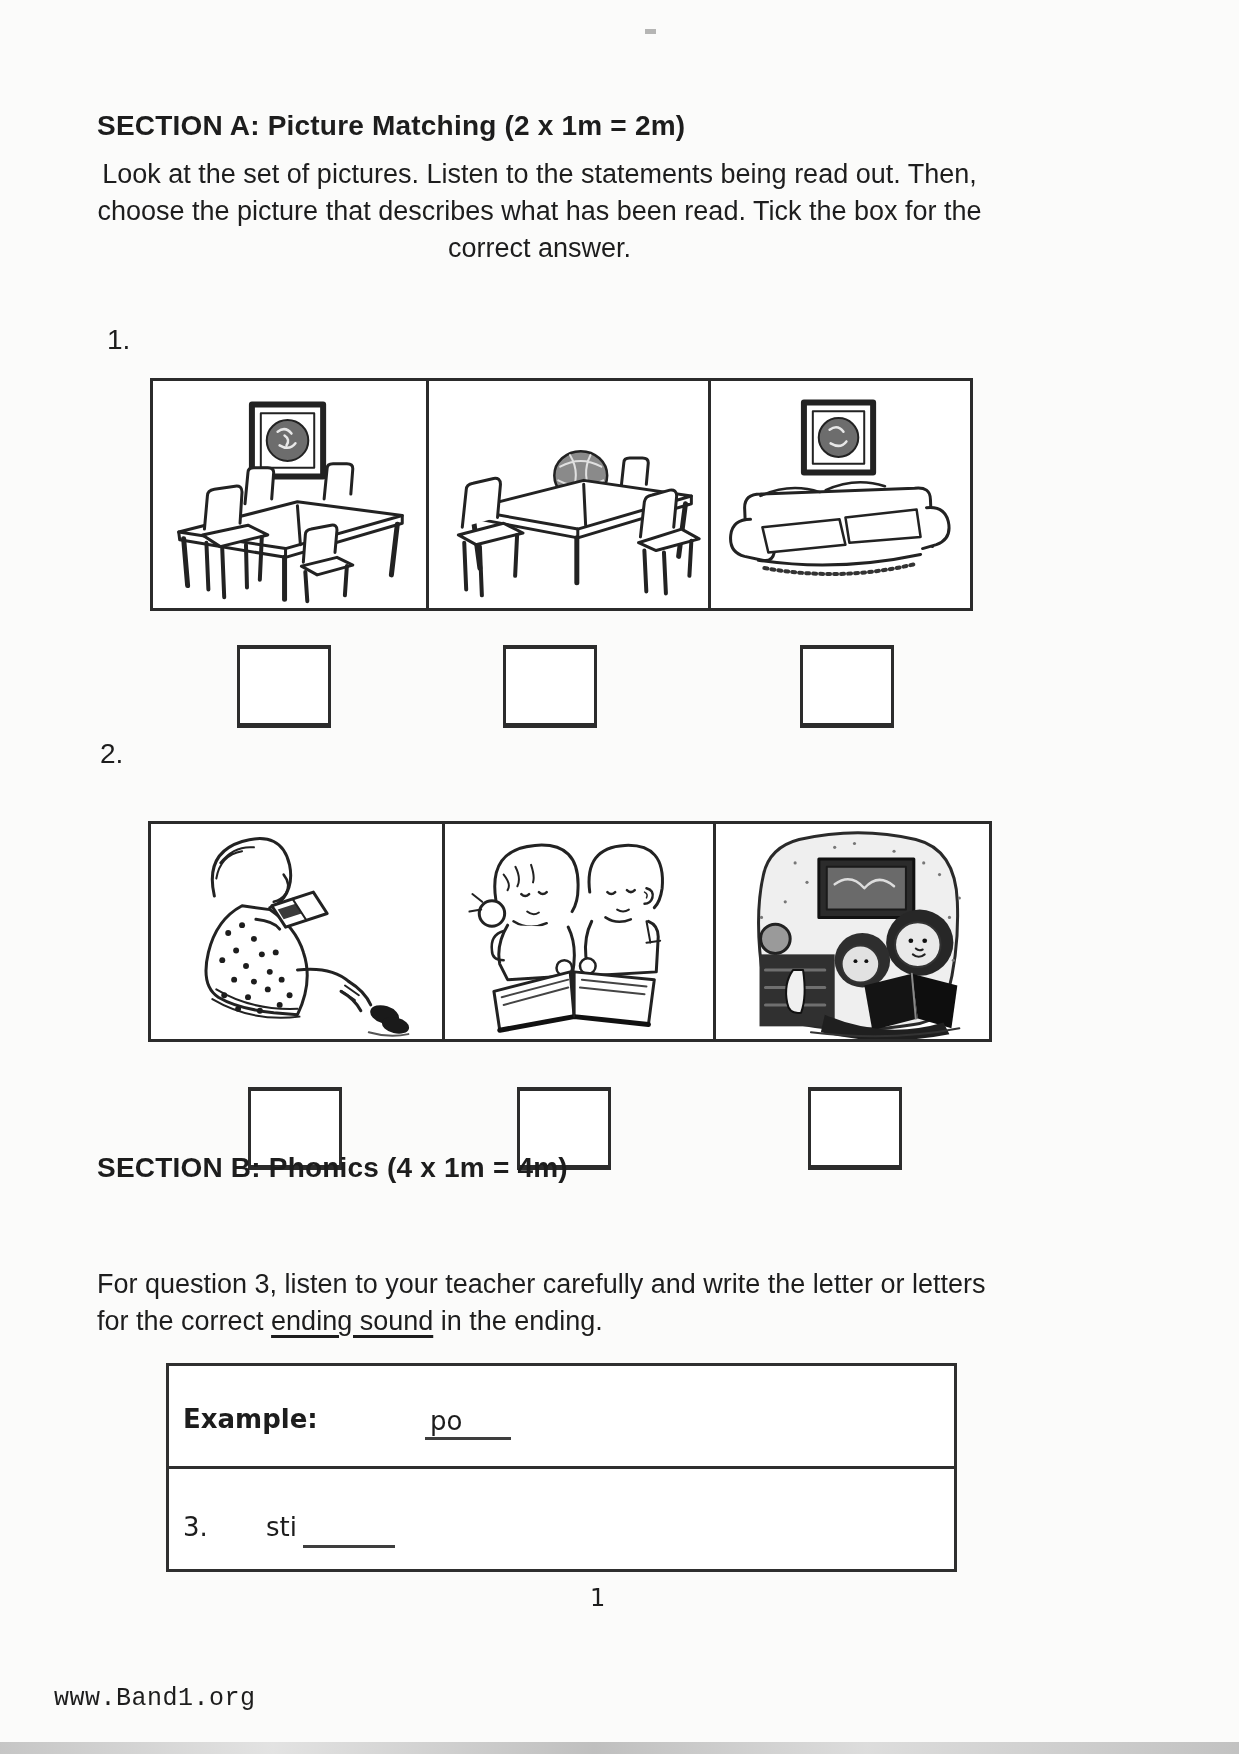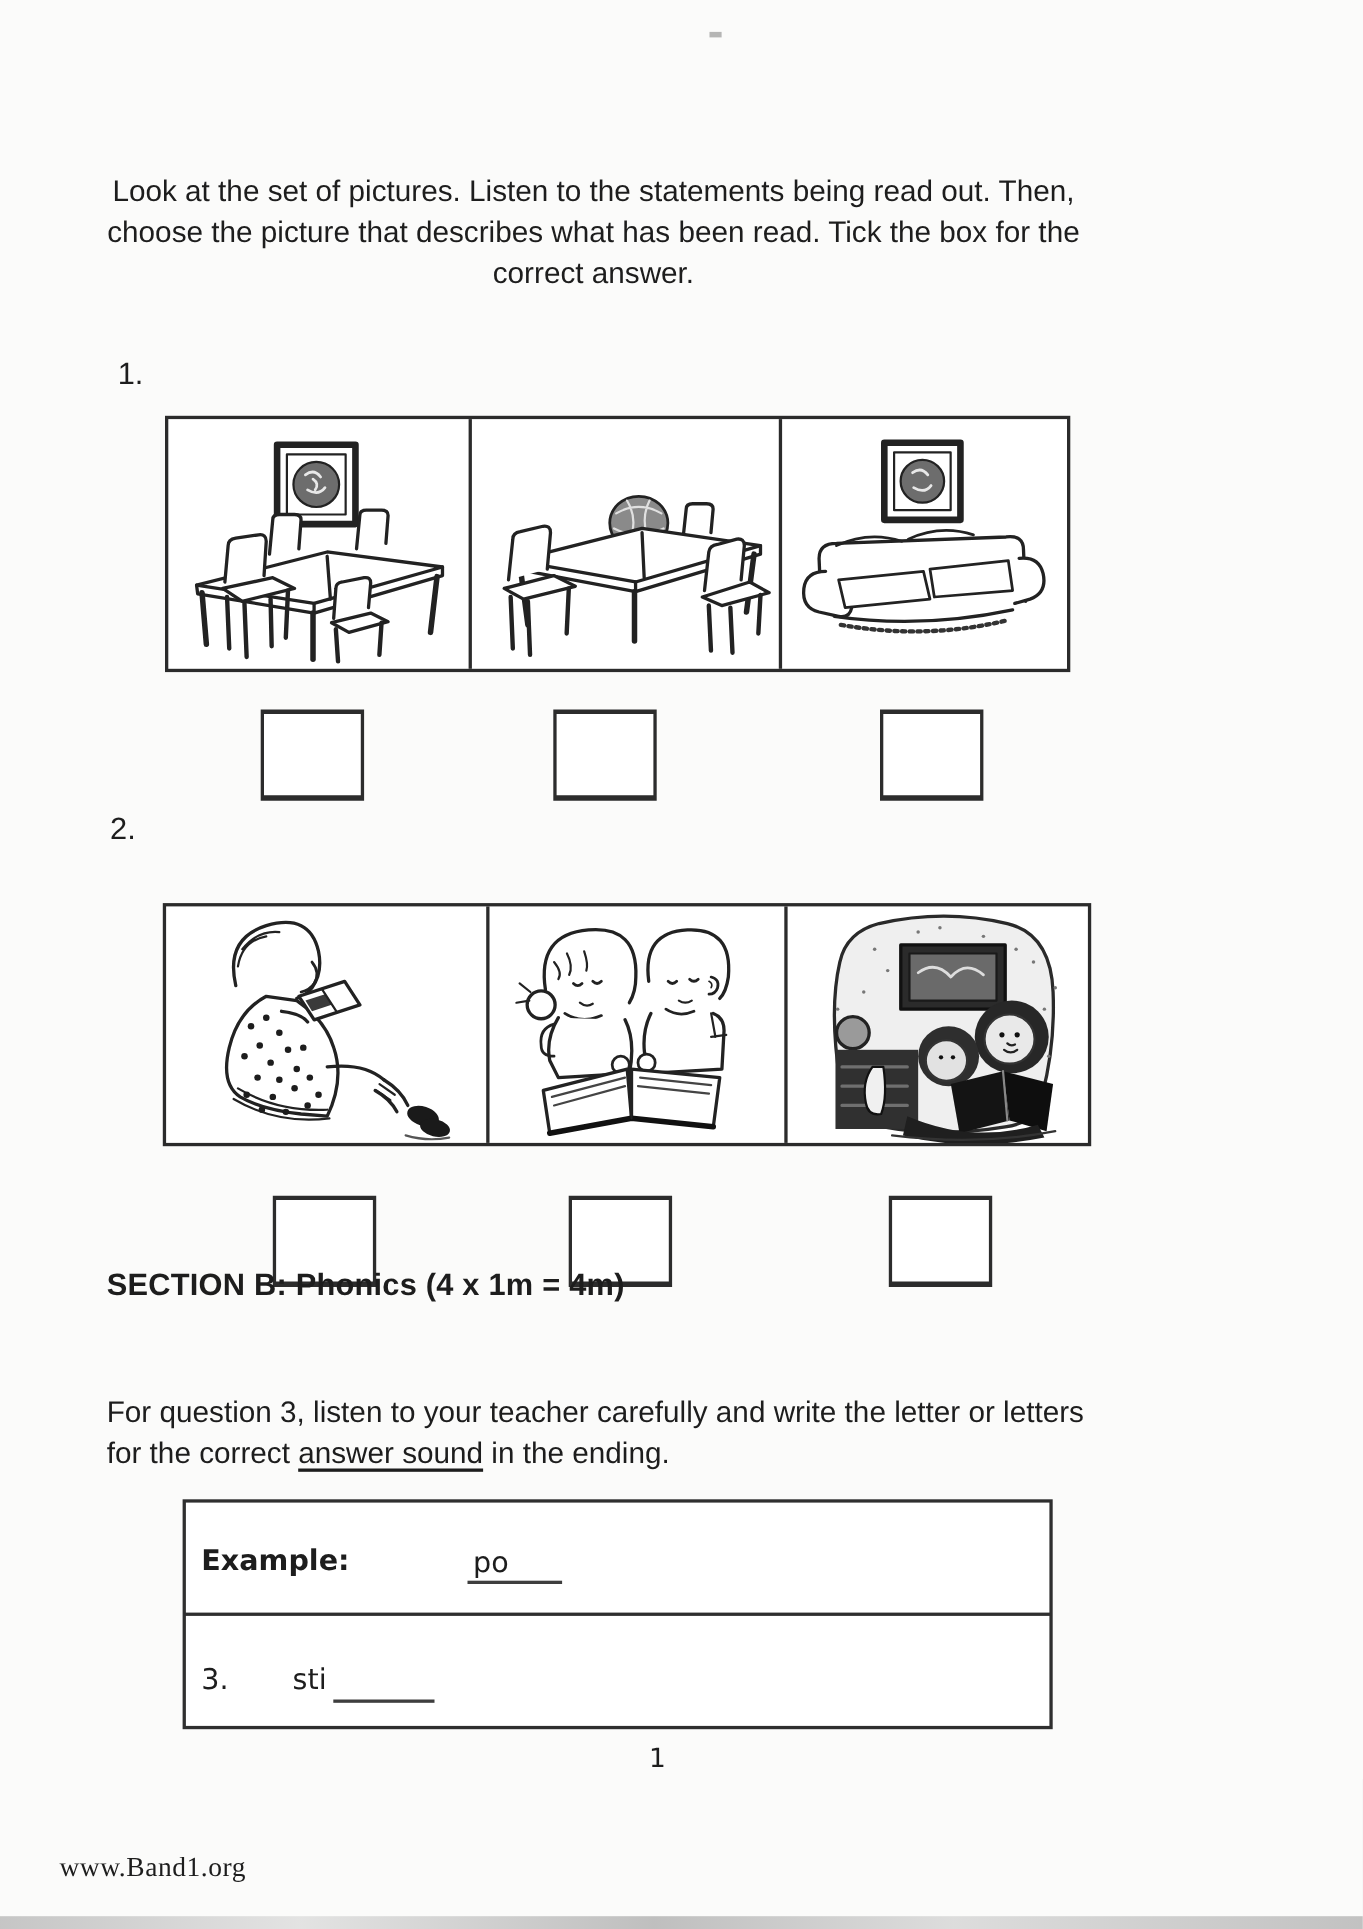--- a/index.html
+++ b/index.html
@@ -22,35 +22,36 @@
   .u{text-decoration:underline;text-decoration-thickness:3px;text-underline-offset:5px;}
   .examplebox{
     position:absolute;left:166px;top:1363px;width:791px;height:209px;
     border:3px solid #2f2f2f;background:#fff;box-sizing:border-box;
     font-family:"DejaVu Sans", sans-serif;font-size:26px;
   }
   .examplebox .divider{position:absolute;left:-1px;top:100px;width:calc(100% + 2px);height:3px;background:#2f2f2f;}
   .examplebox .txt{position:absolute;white-space:nowrap;}
   .blankline{position:absolute;height:3px;background:#3e3e3e;}
   .pagenum{position:absolute;left:590px;top:1584px;font-family:"DejaVu Sans", sans-serif;font-size:24px;}
-  .footer{position:absolute;left:54px;top:1684px;font-family:Liberation Serif, serif;font-size:25px;letter-spacing:.5px;}
+  .footer{position:absolute;left:54px;top:1684px;font-family:Liberation Mono, monospace;font-size:25px;letter-spacing:.5px;}
   .top-dash{position:absolute;left:645px;top:29px;width:11px;height:5px;background:#8f8f8f;opacity:.65;}
   .bottom-bar{
     position:absolute;left:0;top:1742px;width:100%;height:12px;opacity:.55;
     background:linear-gradient(90deg,#9a9a9a,#cfcfcf 22%,#8e8e8e 48%,#c4c4c4 70%,#939393);
   }
   svg *{vector-effect:non-scaling-stroke;}
 </style>
 </head>
 <body>
 
 <div class="page">
 
   <div class="top-dash"></div>
 
+  <div class="heading" style="left:97px;top:110px;">SECTION A: Picture Matching (2 x 1m = 2m)</div>
 
   <div class="para" style="left:97px;top:156px;width:885px;text-align:center;">Look at the set of pictures. Listen to the statements being read out. Then, choose the picture that describes what has been read. Tick the box for the correct answer.</div>
 
   <div class="qnum" style="left:107px;top:324px;">1.</div>
 
   <div class="grid" style="left:150px;top:378px;width:823px;height:233px;">
 
     <div class="cell" style="flex:0 0 273px;" title="dining table with chairs and a framed picture on the wall">
       <svg viewBox="0 0 276 233" preserveAspectRatio="none" stroke-linecap="round" stroke-linejoin="round">
         <g>
@@ -250,21 +251,21 @@
       </svg>
     </div>
   </div>
 
   <div class="checkbox" style="left:248px;top:1087px;"></div>
   <div class="checkbox" style="left:517px;top:1087px;"></div>
   <div class="checkbox" style="left:808px;top:1087px;"></div>
 
   <div class="heading" style="left:97px;top:1152px;">SECTION B: Phonics (4 x 1m = 4m)</div>
 
-  <div class="para" style="left:97px;top:1266px;width:908px;"><span>For question 3, listen to your teacher carefully and write the letter or letters for the correct </span><span class="u">answer sound</span><span> in the ending.</span></div>
+  <div class="para" style="left:97px;top:1266px;width:908px;"><span>For question 3, listen to your teacher carefully and write the letter or letters for the correct </span><span class="u">ending sound</span><span> in the ending.</span></div>
 
   <div class="examplebox">
     <div class="divider"></div>
     <div class="txt" style="left:14px;top:38px;font-weight:bold;">Example:</div>
     <div class="txt" style="left:217px;top:40px;margin-left:44px;">po</div>
     <div class="blankline" style="left:256px;top:71px;width:86px;"></div>
     <div class="txt" style="left:14px;top:146px;">3.</div>
     <div class="txt" style="left:97px;top:146px;">sti</div>
     <div class="blankline" style="left:134px;top:179px;width:92px;"></div>
   </div>

